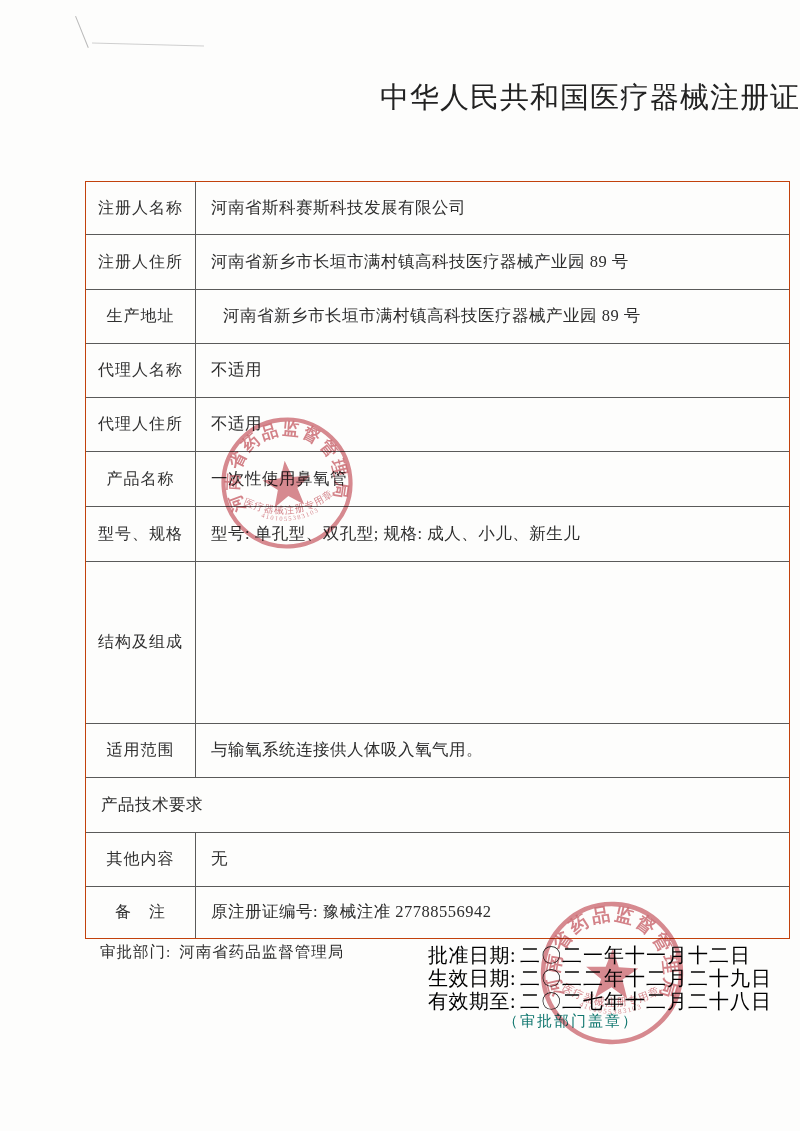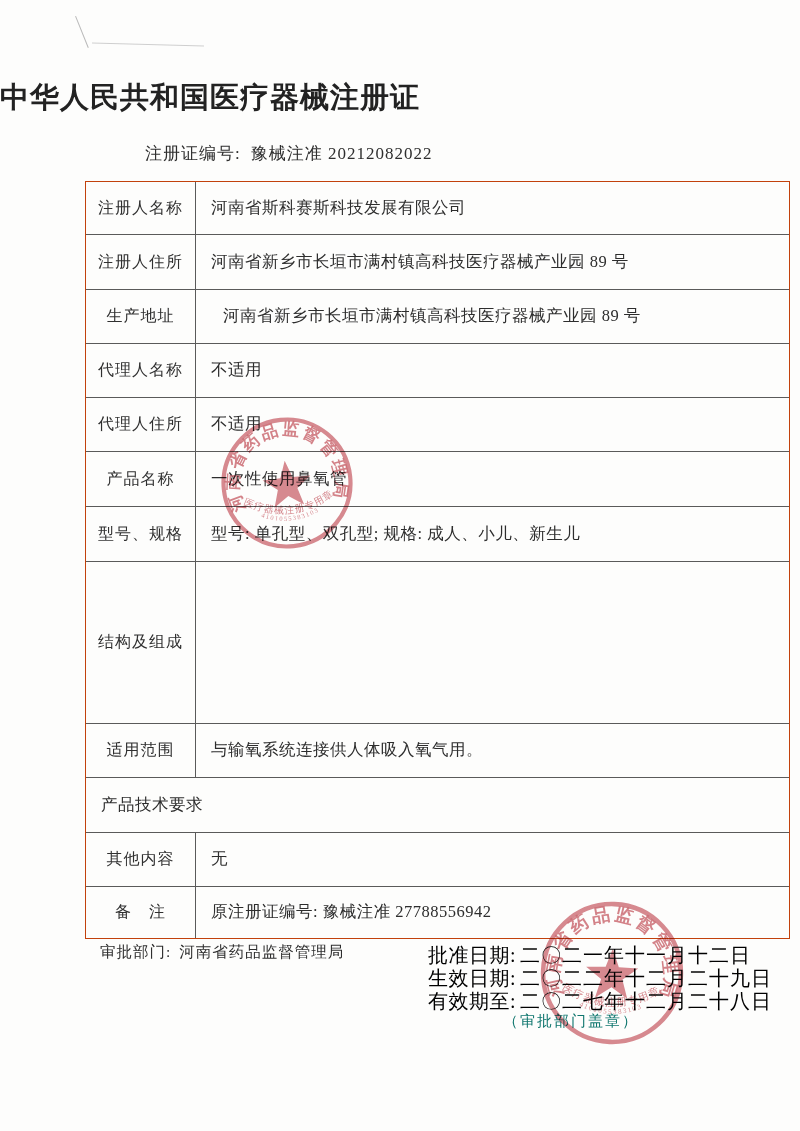--- a/index.html
+++ b/index.html
@@ -9,22 +9,22 @@
     background:#fdfdfc;
     overflow:hidden;
     font-family:"Liberation Serif","DejaVu Serif",serif;
     color:#2b2b2b;
   }
   
   .artifact-a{position:absolute;left:76px;top:16px;width:34px;height:1px;background:#b9b9b9;transform:rotate(68deg);transform-origin:left top;}
   .artifact-b{position:absolute;left:92px;top:44px;width:112px;height:1px;background:#cfcfcf;transform:rotate(1.5deg);}
   .title{
     position:absolute;left:0;top:78px;width:100%;
-    margin:0;text-align:left;
-    font-size:29px;font-weight:bold;letter-spacing:1px;color:#222;
+    margin:0;text-align:right;
+    font-size:29px;font-weight:normal;letter-spacing:1px;color:#222;
   }
   .regno-line{
     position:absolute;left:145px;top:142px;
     font-size:17px;letter-spacing:1px;color:#2e2e2e;
   }
   .regno-line .val{margin-left:10px;}
   .cert-table{
     position:absolute;left:85px;top:181px;width:705px;
     border:1px solid #c2410c;
     box-sizing:border-box;
@@ -80,23 +80,20 @@
 </head>
 <body>
 
 <div class="page">
 
   <div class="artifact-a"></div>
   <div class="artifact-b"></div>
 
   <h1 class="title">中华人民共和国医疗器械注册证</h1>
 
-  <div class="regno-line">
-    <span>注册证编号:</span><span class="val">豫械注准 20212082022</span>
-  </div>
 
   <div class="cert-table">
     <div class="trow">
       <div class="tlabel">注册人名称</div>
       <div class="tvalue">河南省斯科赛斯科技发展有限公司</div>
     </div>
     <div class="trow">
       <div class="tlabel">注册人住所</div>
       <div class="tvalue">河南省新乡市长垣市满村镇高科技医疗器械产业园 89 号</div>
     </div>

